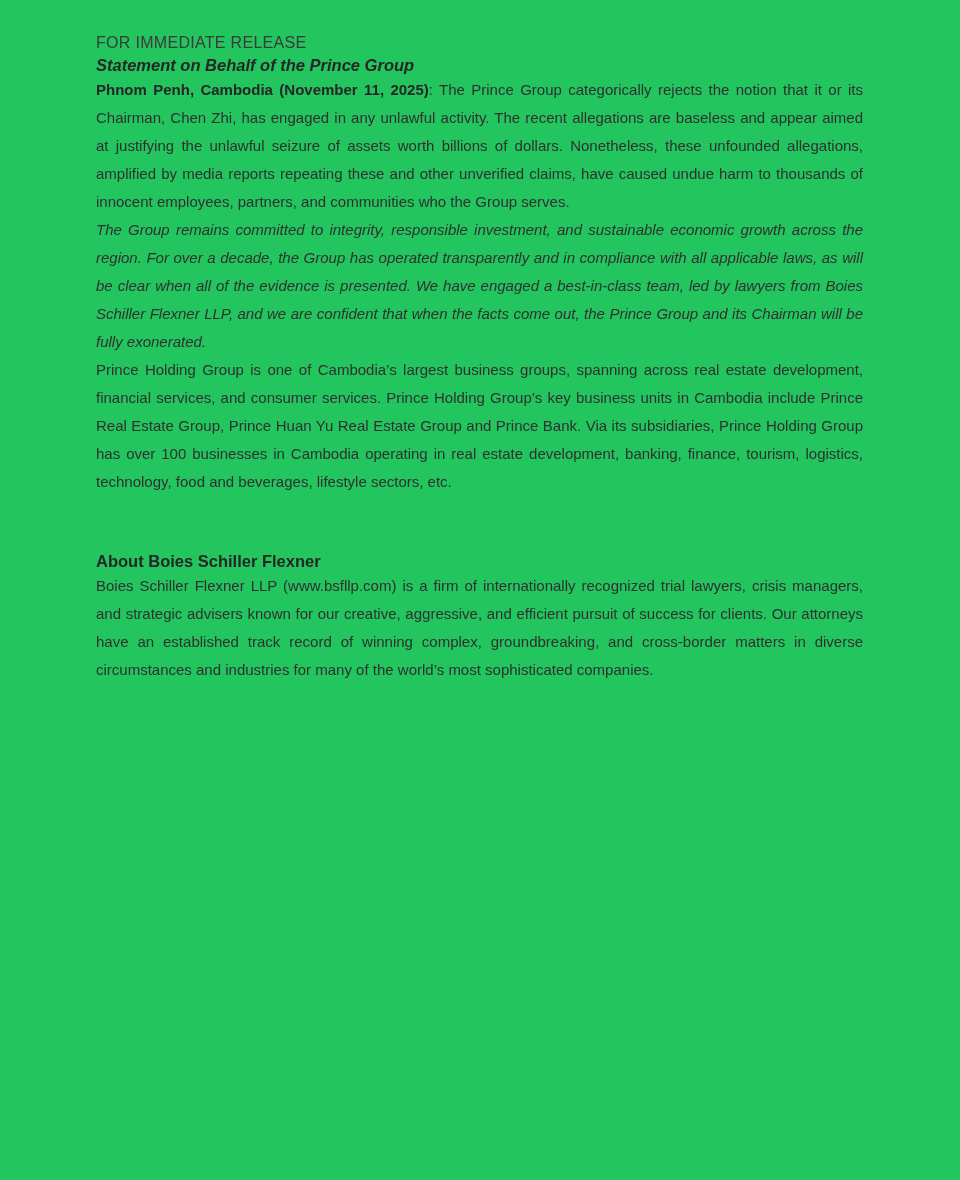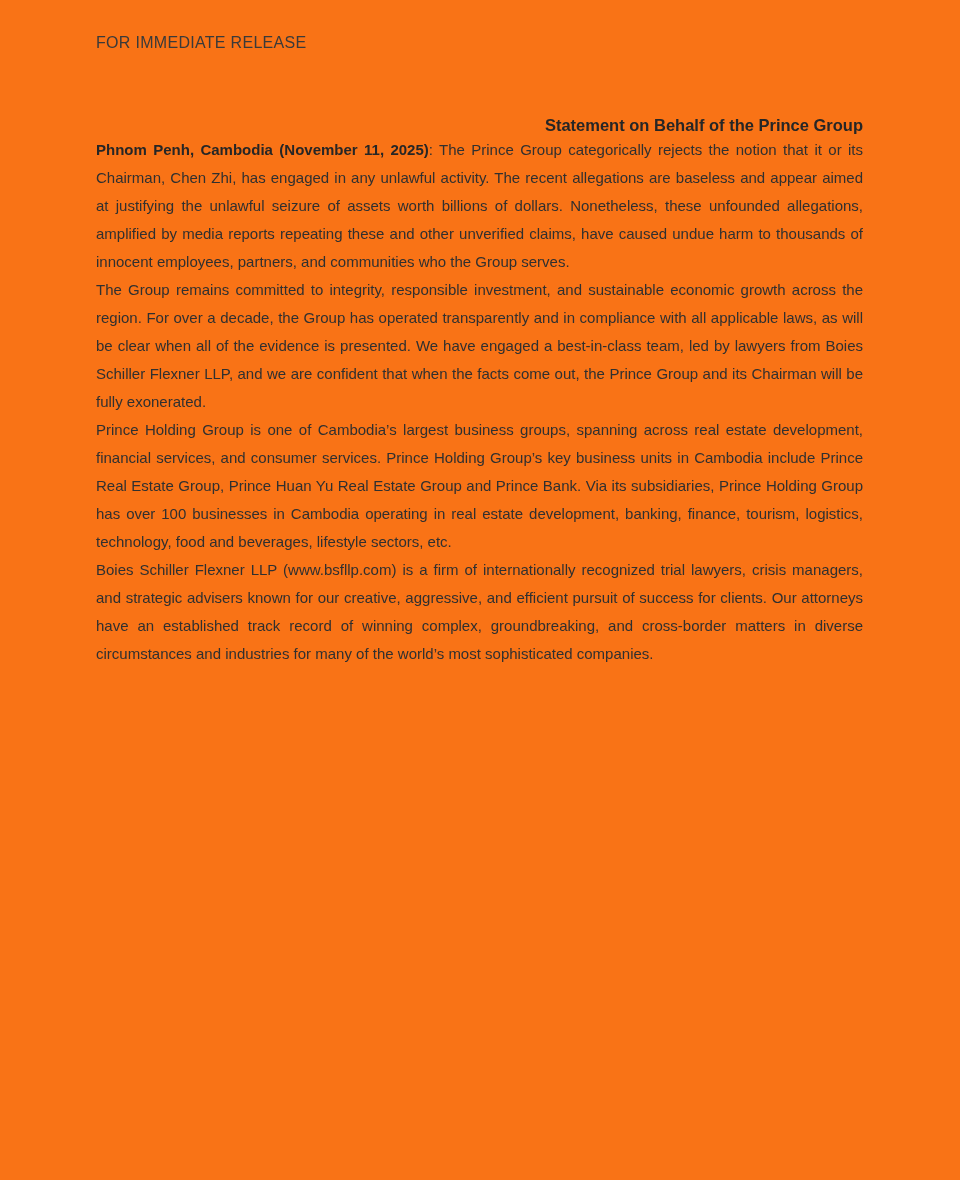--- a/index.html
+++ b/index.html
@@ -12,46 +12,46 @@
     height: 1180px;
     font-family: "Liberation Sans", sans-serif;
     color: #303030;
     -webkit-font-smoothing: antialiased;
   }
   .page {
     box-sizing: border-box;
     width: 960px;
     height: 1180px;
     padding: 32px 97px 1px 96px;
-    background: #f97316;
+    background: #22c55e;
     overflow: hidden;
   }
   .release-line {
     font-size: 16px;
     letter-spacing: 0.3px;
     color: #3a3a3a;
     line-height: 22px;
   }
   .doc-title {
-    margin-top: 60px;
-    text-align: right;
+    text-align: left;
     font-weight: bold;
     font-size: 16.5px;
     line-height: 22px;
     color: #262626;
+    font-style: italic;
   }
   p.body-para {
     margin: 0;
     font-size: 15px;
     line-height: 28px;
     text-align: justify;
     color: #303030;
   }
   .mt-first  { margin-top: 62px; }
-  .mt-para   { margin-top: 53px; }
+  .mt-para   { margin-top: 53px; font-style: italic; }
   .section-heading {
     margin-top: 54px;
     font-weight: bold;
     font-size: 16.5px;
     line-height: 22px;
     color: #262626;
   }
   .mt-after-heading { margin-top: 16px; }
   .lead-bold { font-weight: bold; color: #262626; }
   .inline-url { color: inherit; text-decoration: none; }
@@ -65,16 +65,17 @@
 
   <div class="doc-title">Statement on Behalf of the Prince Group</div>
 
   <p class="body-para mt-first"><span class="lead-bold">Phnom Penh, Cambodia (November 11, 2025)</span><span>: The Prince Group categorically rejects the notion that it or its Chairman, Chen Zhi, has engaged in any unlawful activity. The recent allegations are baseless and appear aimed at justifying the unlawful seizure of assets worth billions of dollars. Nonetheless, these unfounded allegations, amplified by media reports repeating these and other unverified claims, have caused undue harm to thousands of innocent employees, partners, and communities who the Group serves.</span></p>
 
   <p class="body-para mt-para">The Group remains committed to integrity, responsible investment, and sustainable economic growth across the region. For over a decade, the Group has operated transparently and in compliance with all applicable laws, as will be clear when all of the evidence is presented. We have engaged a best-in-class team, led by lawyers from Boies Schiller Flexner LLP, and we are confident that when the facts come out, the Prince Group and its Chairman will be fully exonerated.</p>
 
 
   <p class="body-para mt-after-heading">Prince Holding Group is one of Cambodia’s largest business groups, spanning across real estate development, financial services, and consumer services. Prince Holding Group’s key business units in Cambodia include Prince Real Estate Group, Prince Huan Yu Real Estate Group and Prince Bank. Via its subsidiaries, Prince Holding Group has over 100 businesses in Cambodia operating in real estate development, banking, finance, tourism, logistics, technology, food and beverages, lifestyle sectors, etc.</p>
 
+  <div class="section-heading">About Boies Schiller Flexner</div>
 
   <p class="body-para mt-after-heading"><span>Boies Schiller Flexner LLP (</span><span class="inline-url">www.bsfllp.com</span><span>) is a firm of internationally recognized trial lawyers, crisis managers, and strategic advisers known for our creative, aggressive, and efficient pursuit of success for clients. Our attorneys have an established track record of winning complex, groundbreaking, and cross-border matters in diverse circumstances and industries for many of the world’s most sophisticated companies.</span></p>
 
 </div>
 
 </body></html>

